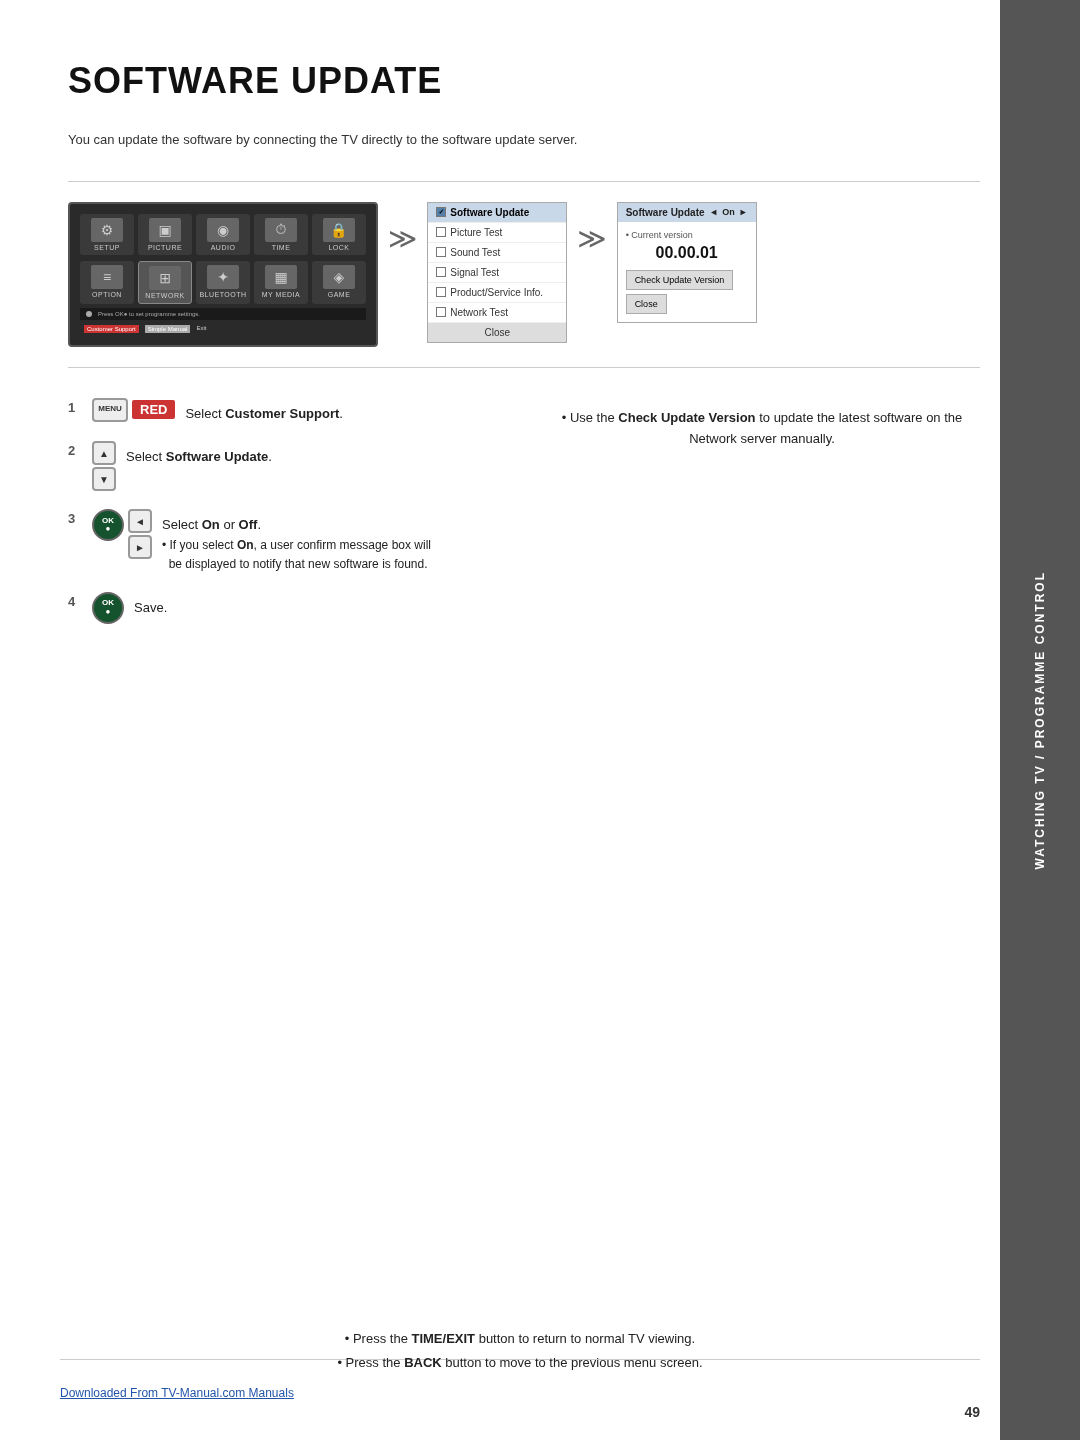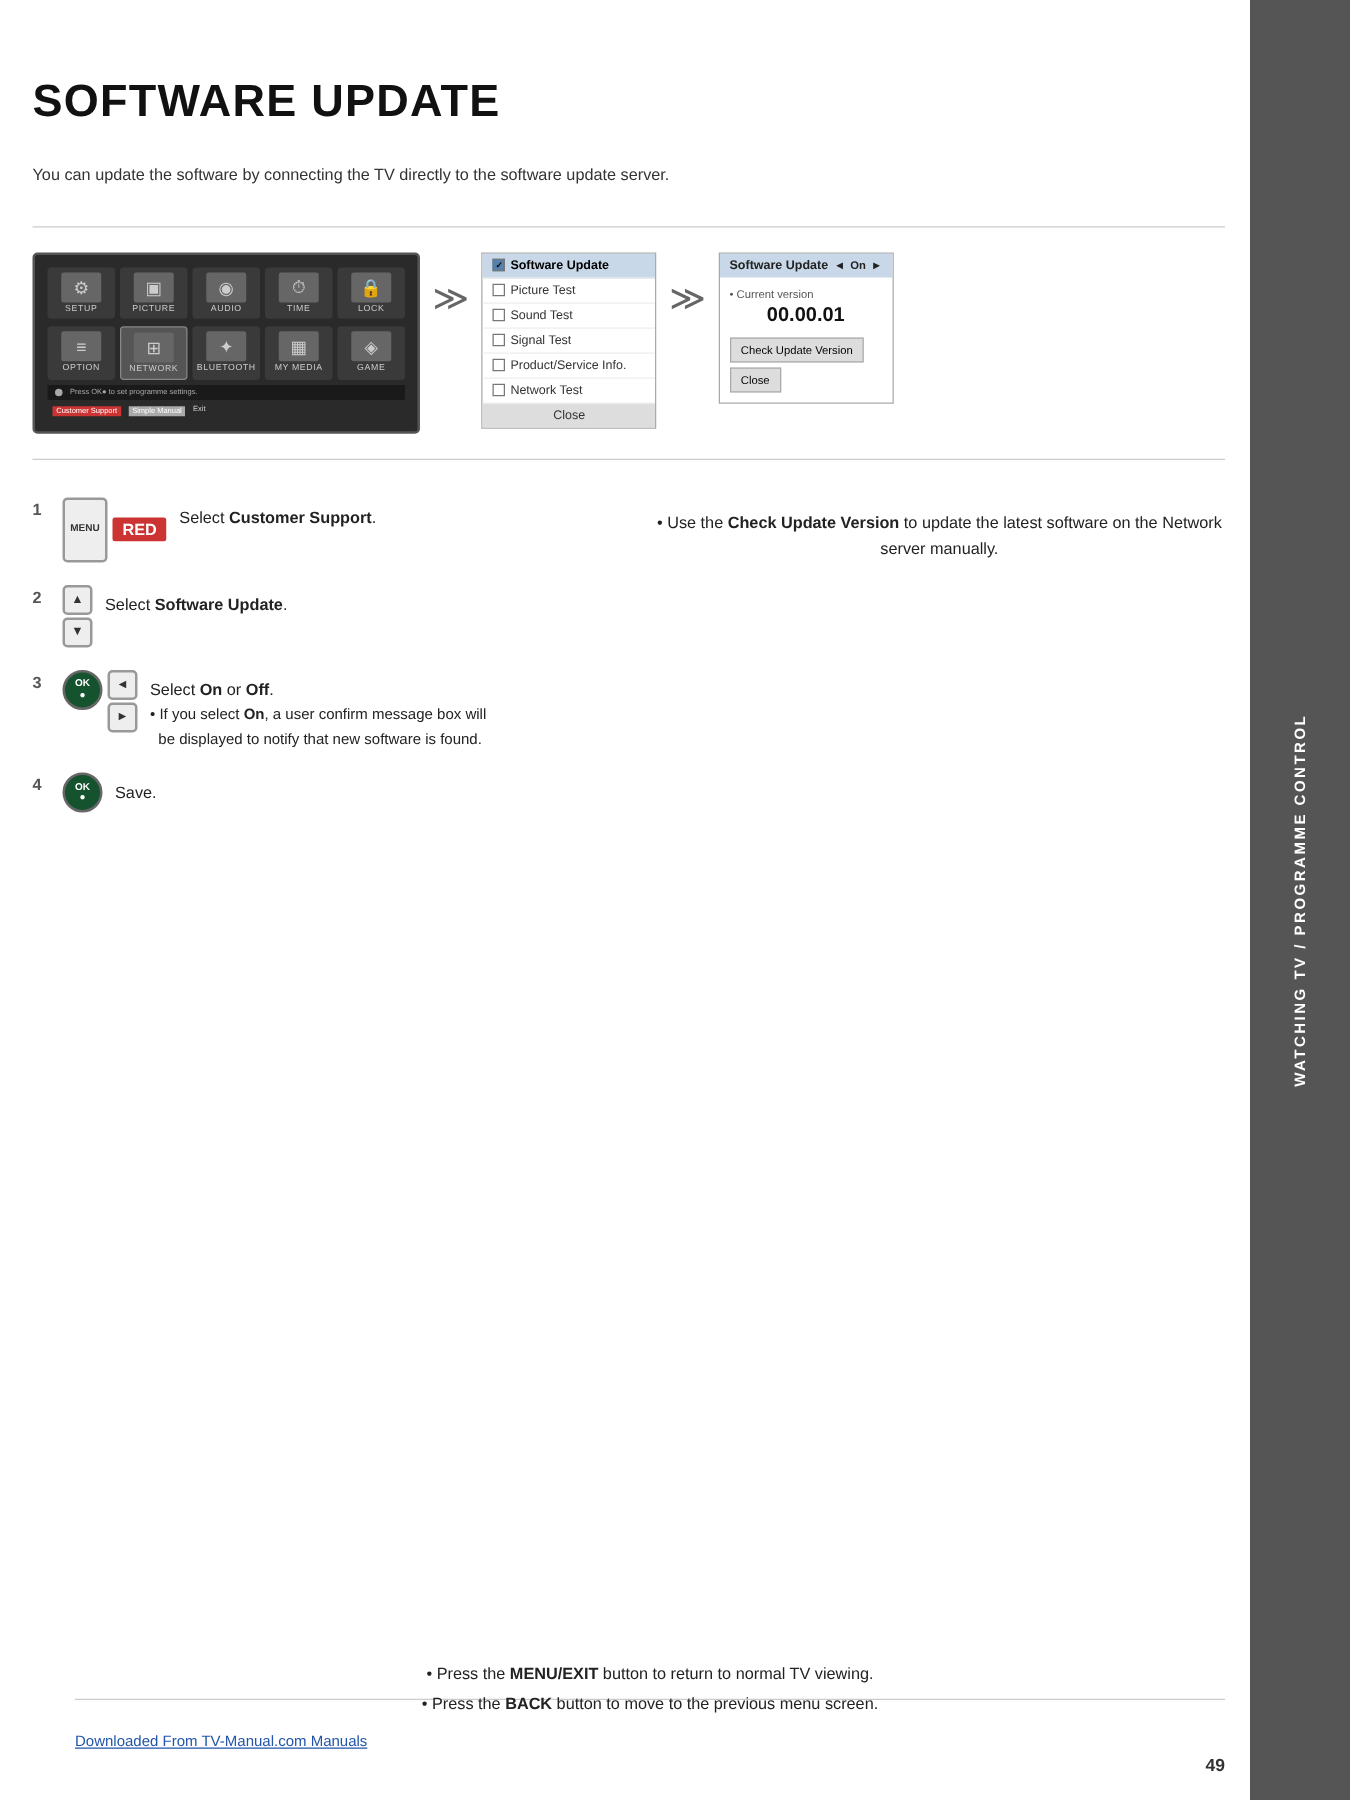--- a/index.html
+++ b/index.html
@@ -7,21 +7,21 @@
       width: 1080px;
       min-height: 1440px;
       background: #fff;
       font-family: Arial, sans-serif;
       font-size: 14px;
       color: #222;
       position: relative;
     }
 
     .main-content {
-      padding: 60px 60px 60px 26px;
+      padding: 60px 60px 60px 68px;
       padding-right: 100px;
     }
 
     .page-title {
       font-size: 36px;
       font-weight: bold;
       letter-spacing: 1px;
       margin-bottom: 28px;
       color: #111;
     }
@@ -269,21 +269,21 @@
     }
 
     .step-icons {
       display: flex;
       gap: 4px;
       flex-shrink: 0;
     }
 
     .remote-btn {
       width: 36px;
-      height: 52px;
+      height: 24px;
       border: 2px solid #999;
       border-radius: 4px;
       display: flex;
       align-items: center;
       justify-content: center;
       font-size: 9px;
       font-weight: bold;
       color: #333;
       background: #eee;
       text-align: center;
@@ -591,21 +591,21 @@
         • Use the <strong>Check Update Version</strong> to update the latest software on the Network server manually.
       </div>
     </div>
   </div>
 </div>
 
 <div class="bottom-divider"></div>
 
 <div class="footer">
   <div class="footer-notes">
-    <div>• Press the <strong>MENU/EXIT</strong> button to return to normal TV viewing.</div>
+    <div>• Press the <strong>TIME/EXIT</strong> button to return to normal TV viewing.</div>
     <div>• Press the <strong>BACK</strong> button to move to the previous menu screen.</div>
   </div>
   <div style="margin-top:8px;">
     <a class="footer-link" href="#">Downloaded From TV-Manual.com Manuals</a>
   </div>
 </div>
 
 <div class="page-number">49</div>
 
 </body></html>

